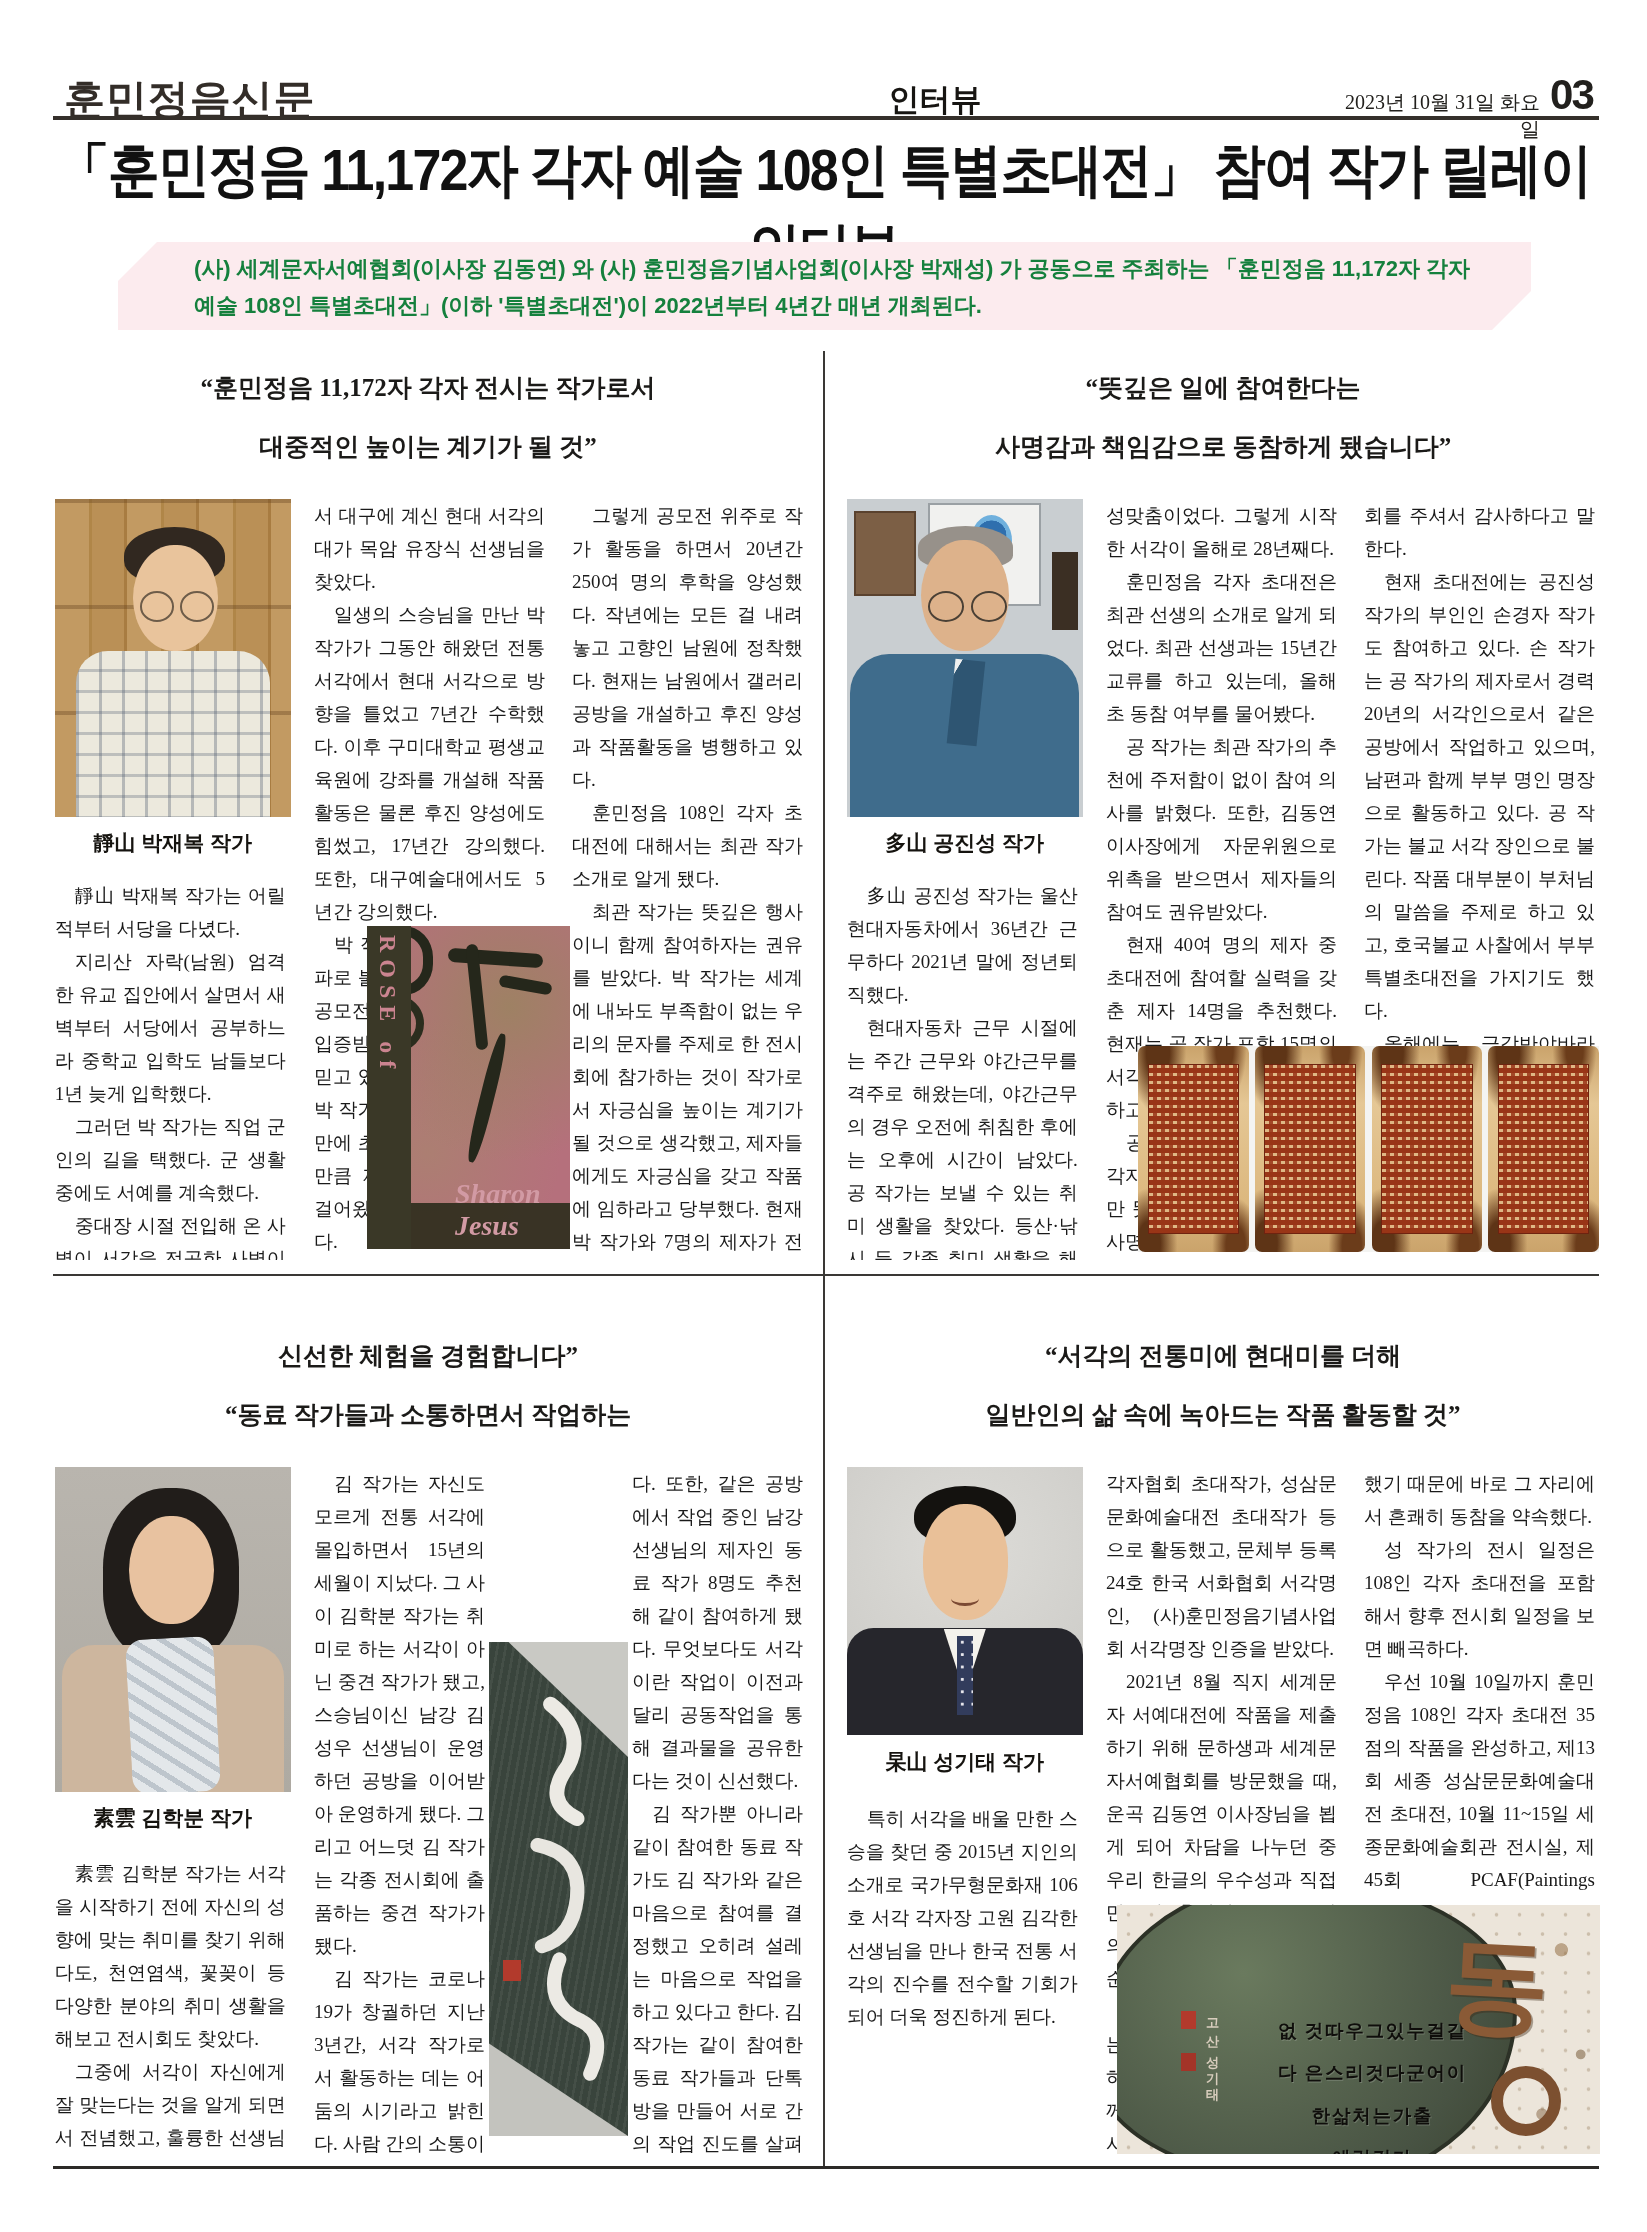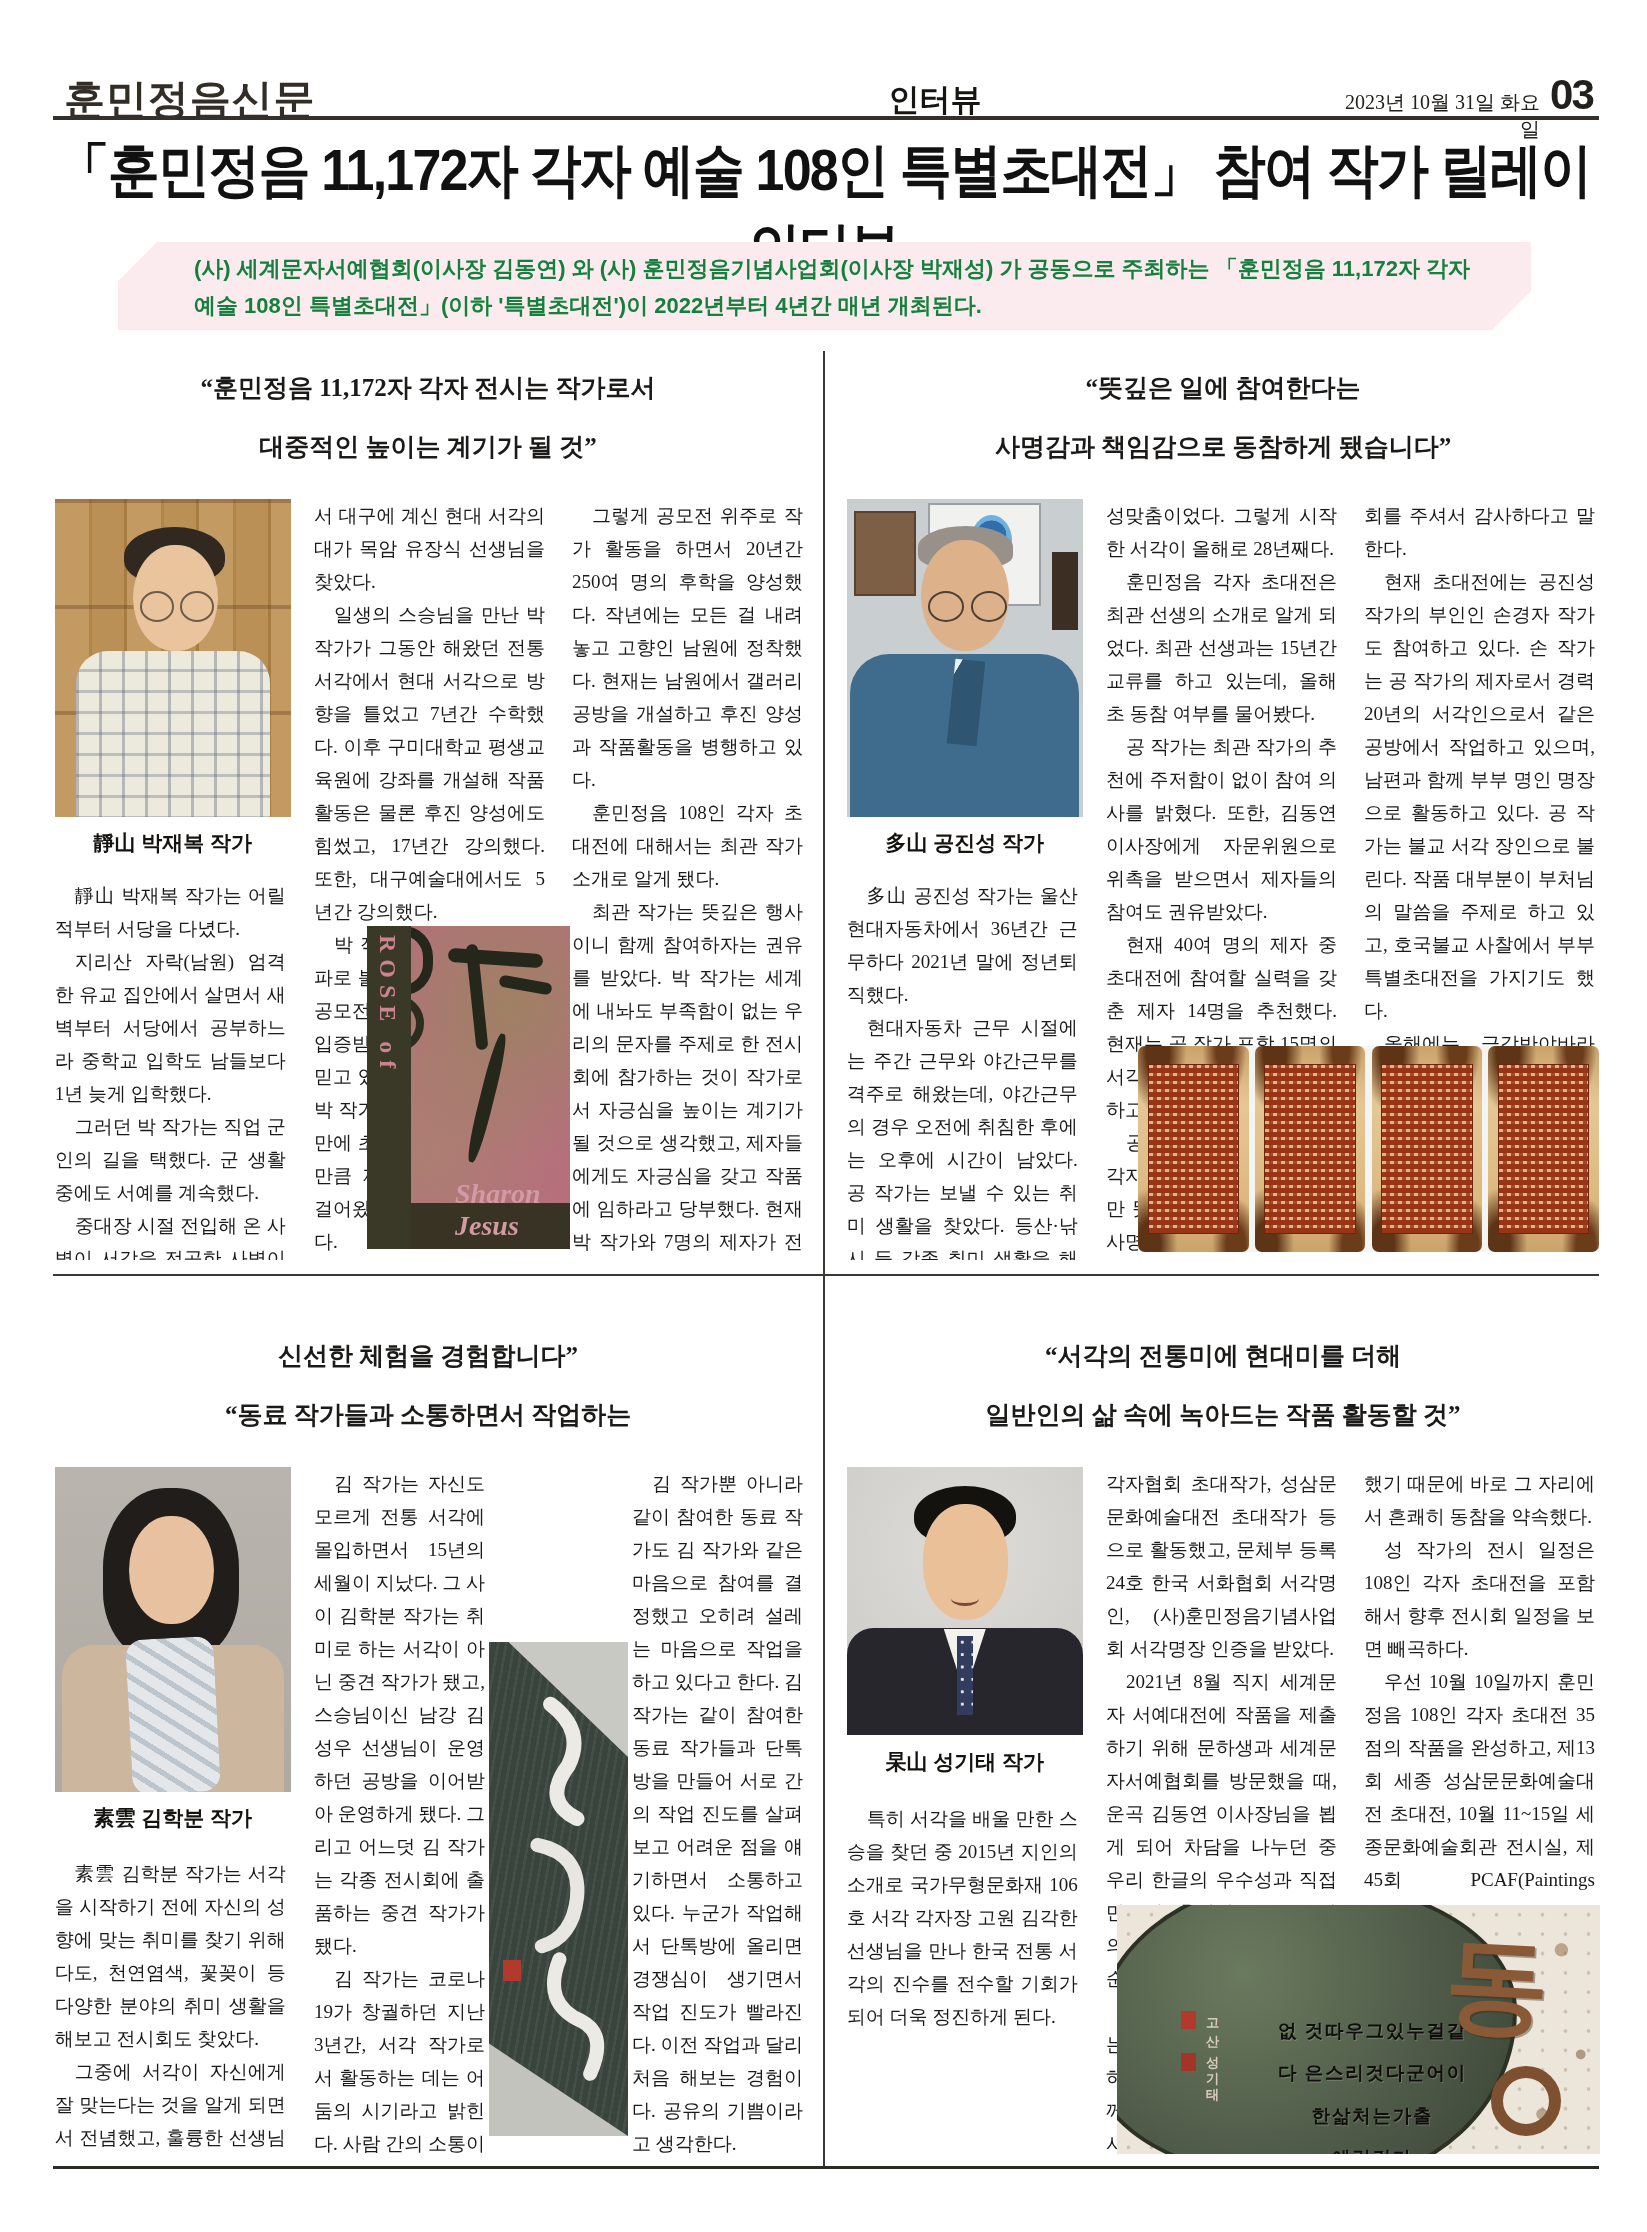--- a/index.html
+++ b/index.html
@@ -297,20 +297,21 @@
         <p class="indent">素雲 김학분 작가는 서각을 시작하기 전에 자신의 성향에 맞는 취미를 찾기 위해 다도, 천연염색, 꽃꽂이 등 다양한 분야의 취미 생활을 해보고 전시회도 찾았다.</p>
         <p class="indent">그중에 서각이 자신에게 잘 맞는다는 것을 알게 되면서 전념했고, 훌륭한 선생님을 찾았다.</p>
       </div>
     <div class="col col-b">
         <i style="float:right;width:60px;height:494px;margin-top:175px"></i>
         <p class="indent">김 작가는 자신도 모르게 전통 서각에 몰입하면서 15년의 세월이 지났다. 그 사이 김학분 작가는 취미로 하는 서각이 아닌 중견 작가가 됐고, 스승님이신 남강 김성우 선생님이 운영하던 공방을 이어받아 운영하게 됐다. 그리고 어느덧 김 작가는 각종 전시회에 출품하는 중견 작가가 됐다.</p>
         <p class="indent">김 작가는 코로나 19가 창궐하던 지난 3년간, 서각 작가로서 활동하는 데는 어둠의 시기라고 밝힌다. 사람 간의 소통이 없었고, 따라서 작품에 대한 평가도 소원했다.</p>
       </div>
     <div class="col col-c">
         <i style="float:left;width:60px;height:494px;margin-top:175px"></i>
+        <p>다. 또한, 같은 공방에서 작업 중인 남강 선생님의 제자인 동료 작가 8명도 추천해 같이 참여하게 됐다. 무엇보다도 서각이란 작업이 이전과 달리 공동작업을 통해 결과물을 공유한다는 것이 신선했다.</p>
         <p class="indent">김 작가뿐 아니라 같이 참여한 동료 작가도 김 작가와 같은 마음으로 참여를 결정했고 오히려 설레는 마음으로 작업을 하고 있다고 한다. 김 작가는 같이 참여한 동료 작가들과 단톡방을 만들어 서로 간의 작업 진도를 살펴보고 어려운 점을 얘기하면서 소통하고 있다. 누군가 작업해서 단톡방에 올리면 경쟁심이 생기면서 작업 진도가 빨라진다. 이전 작업과 달리 처음 해보는 경험이다. 공유의 기쁨이라고 생각한다.</p>
       </div>
     <div class="artwork">
       <div class="a3-c1"></div>
       <div class="a3-c2"></div>
       <svg width="139" height="494" style="position:absolute;left:0;top:0" viewBox="0 0 158 560">
         <path d="M 70 70 q 40 30 20 70 q -30 40 10 60" stroke="#eceae4" stroke-width="17" fill="none" stroke-linecap="round"></path>
         <path d="M 55 230 q 50 10 45 60 q -5 45 -40 55" stroke="#e8e6e0" stroke-width="16" fill="none" stroke-linecap="round"></path>
         <path d="M 80 360 q -20 50 25 70 q 30 15 10 60" stroke="#eceae4" stroke-width="16" fill="none" stroke-linecap="round"></path>
       </svg>

